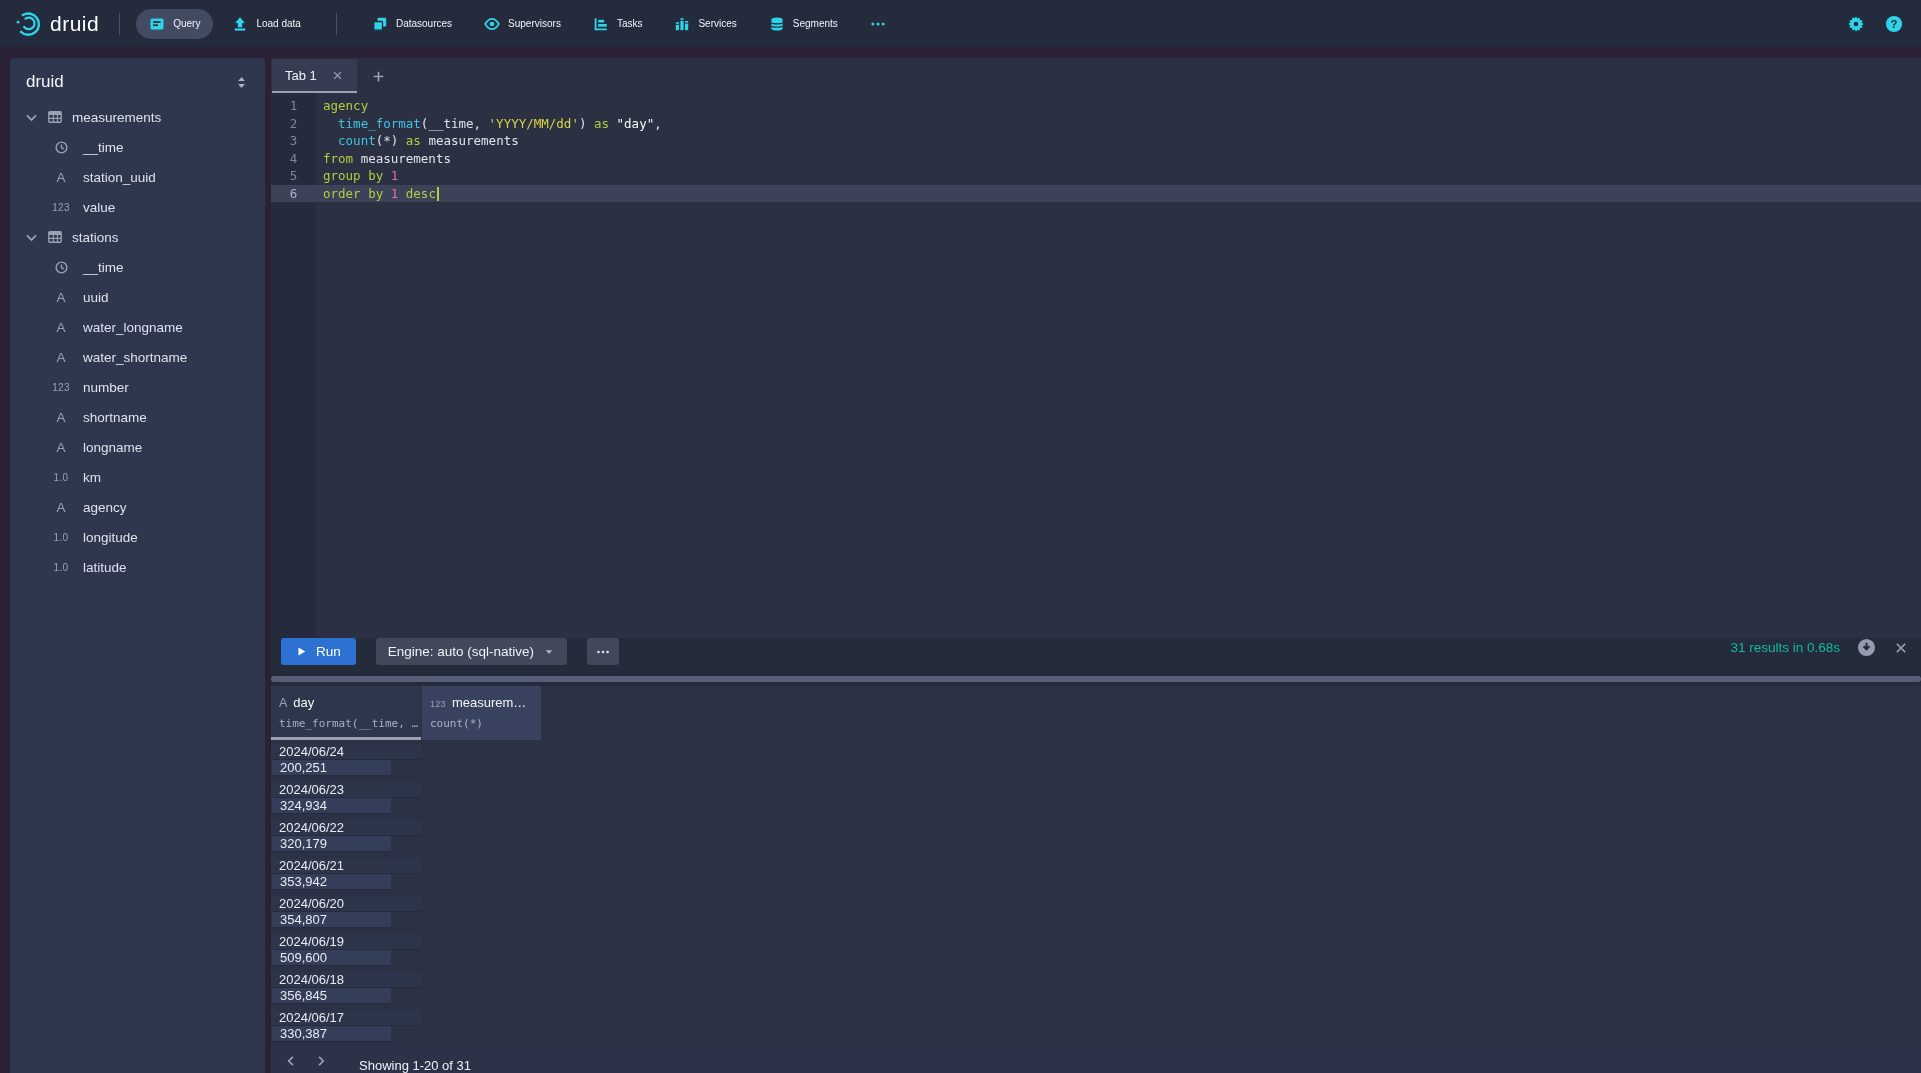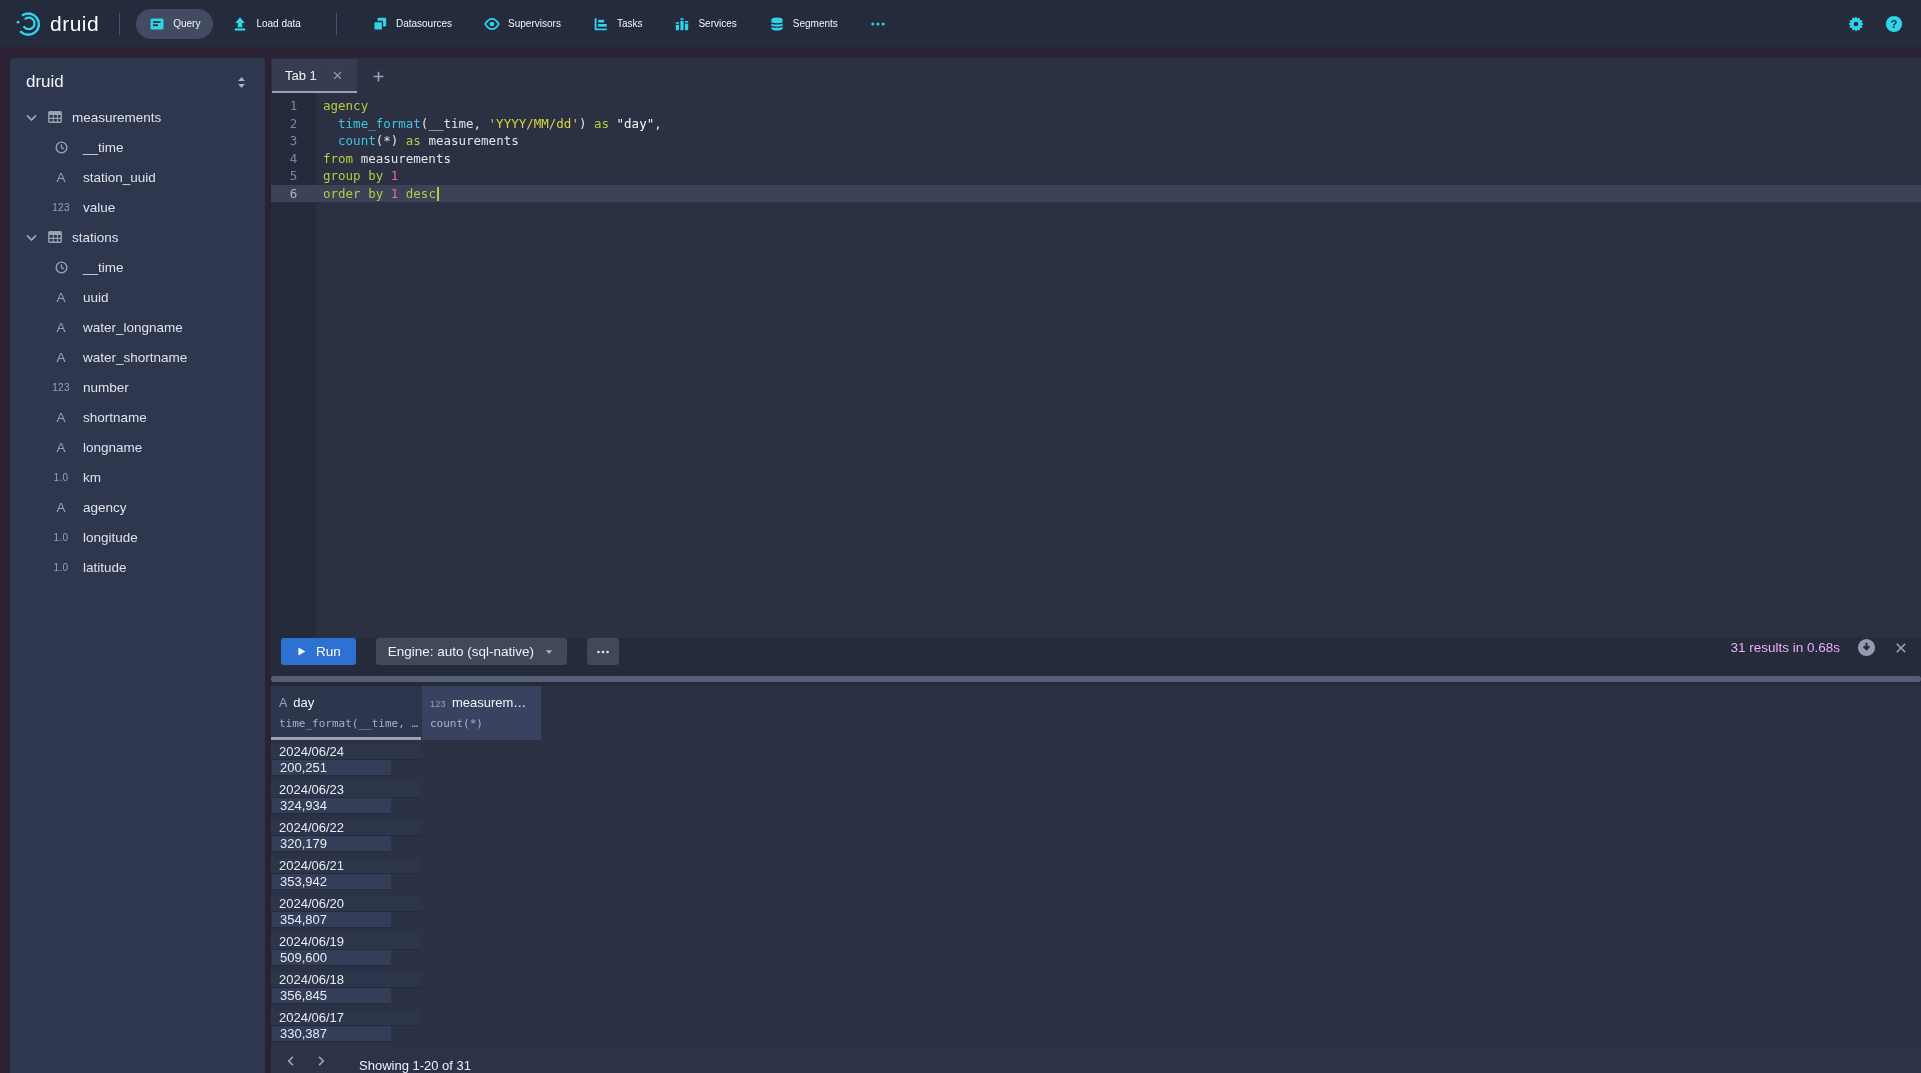--- a/index.html
+++ b/index.html
@@ -104,21 +104,21 @@
     height:27px; background:#404859; border-radius:3px;
     display:flex; align-items:center; gap:9px; padding:0 12px;
     font-size:13.5px; color:#eef1f6; cursor:pointer;
   }
   .engine-btn .ic { width:12px; height:12px; color:#a8b0c2; }
   .more-btn {
     height:27px; width:32px; background:#404859; border-radius:3px;
     display:flex; align-items:center; justify-content:center; color:#dfe3ea; cursor:pointer;
   }
   .runbar-right { margin-left:auto; display:flex; align-items:center; gap:17px; }
-  .results-summary { font-size:13.5px; color:#f0abfc; }
+  .results-summary { font-size:13.5px; color:#14b8a6; }
   .dl-ic { width:19px; height:19px; color:#949cb0; cursor:pointer; }
   .close-ic { width:16px; height:16px; color:#9aa3b6; cursor:pointer; }
 
   .hstrip { height:14px; flex:none; background:#242b3b; display:flex; align-items:center; }
   .hstrip-bar { height:6px; width:100%; background:#575f78; border-radius:3px; cursor:pointer; }
 
   
   .results { height:360px; flex:none; background:#2b3246; overflow:hidden; }
   .rt-header { display:flex; height:54px; margin-bottom:4px; }
   .rt-hcell { padding:9px 0 0 8px; position:relative; cursor:pointer; }

